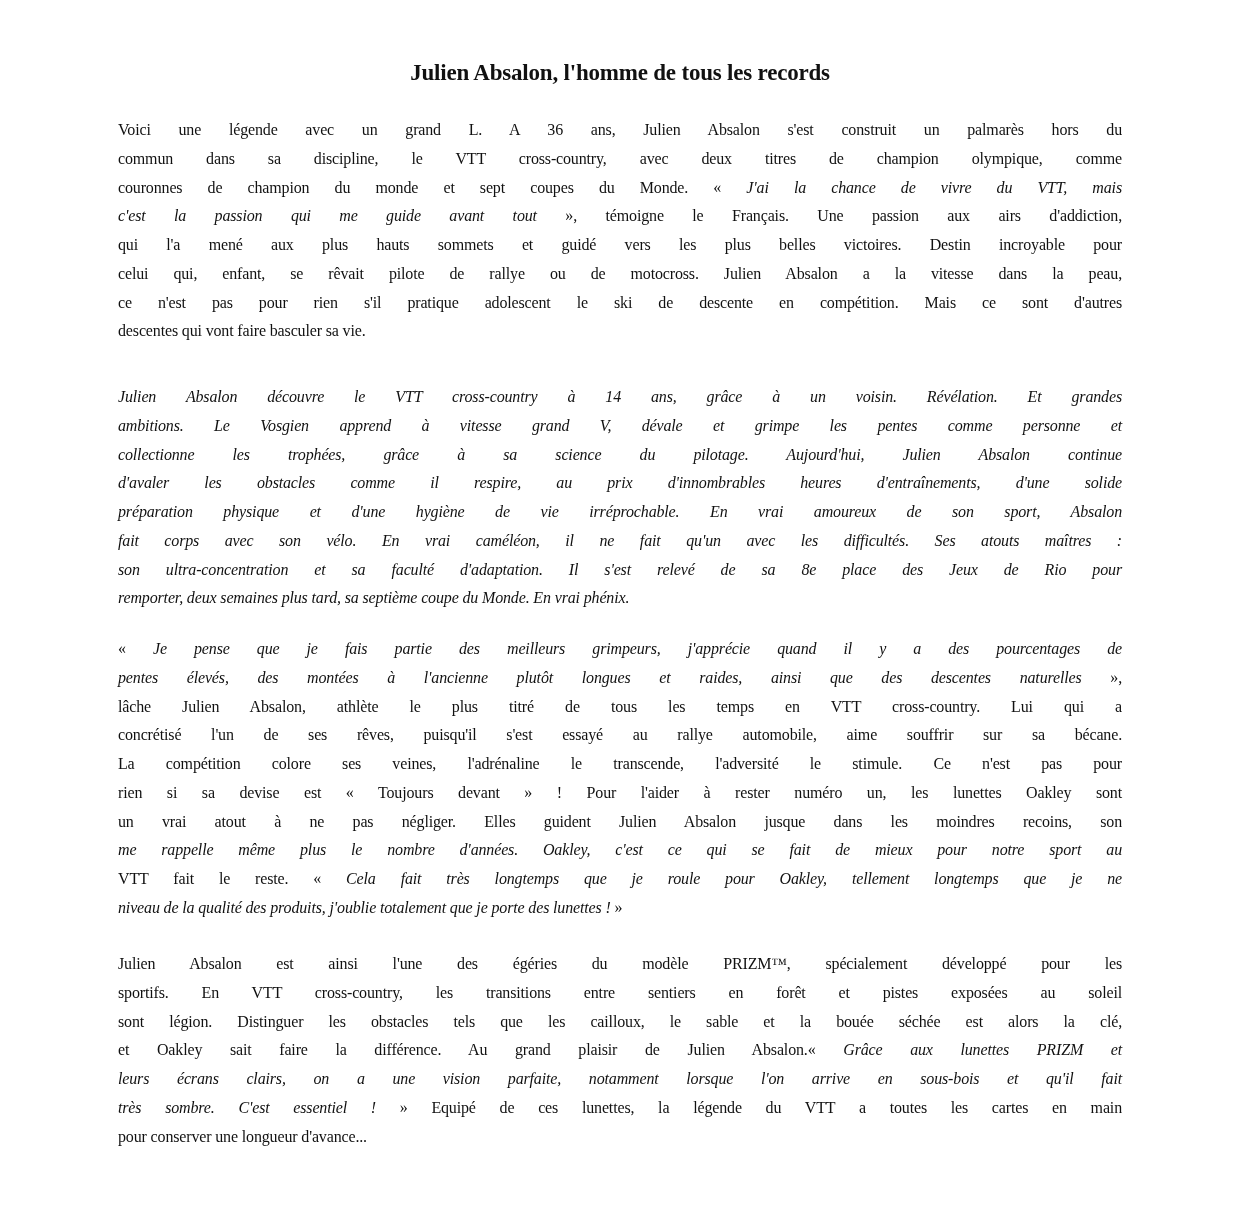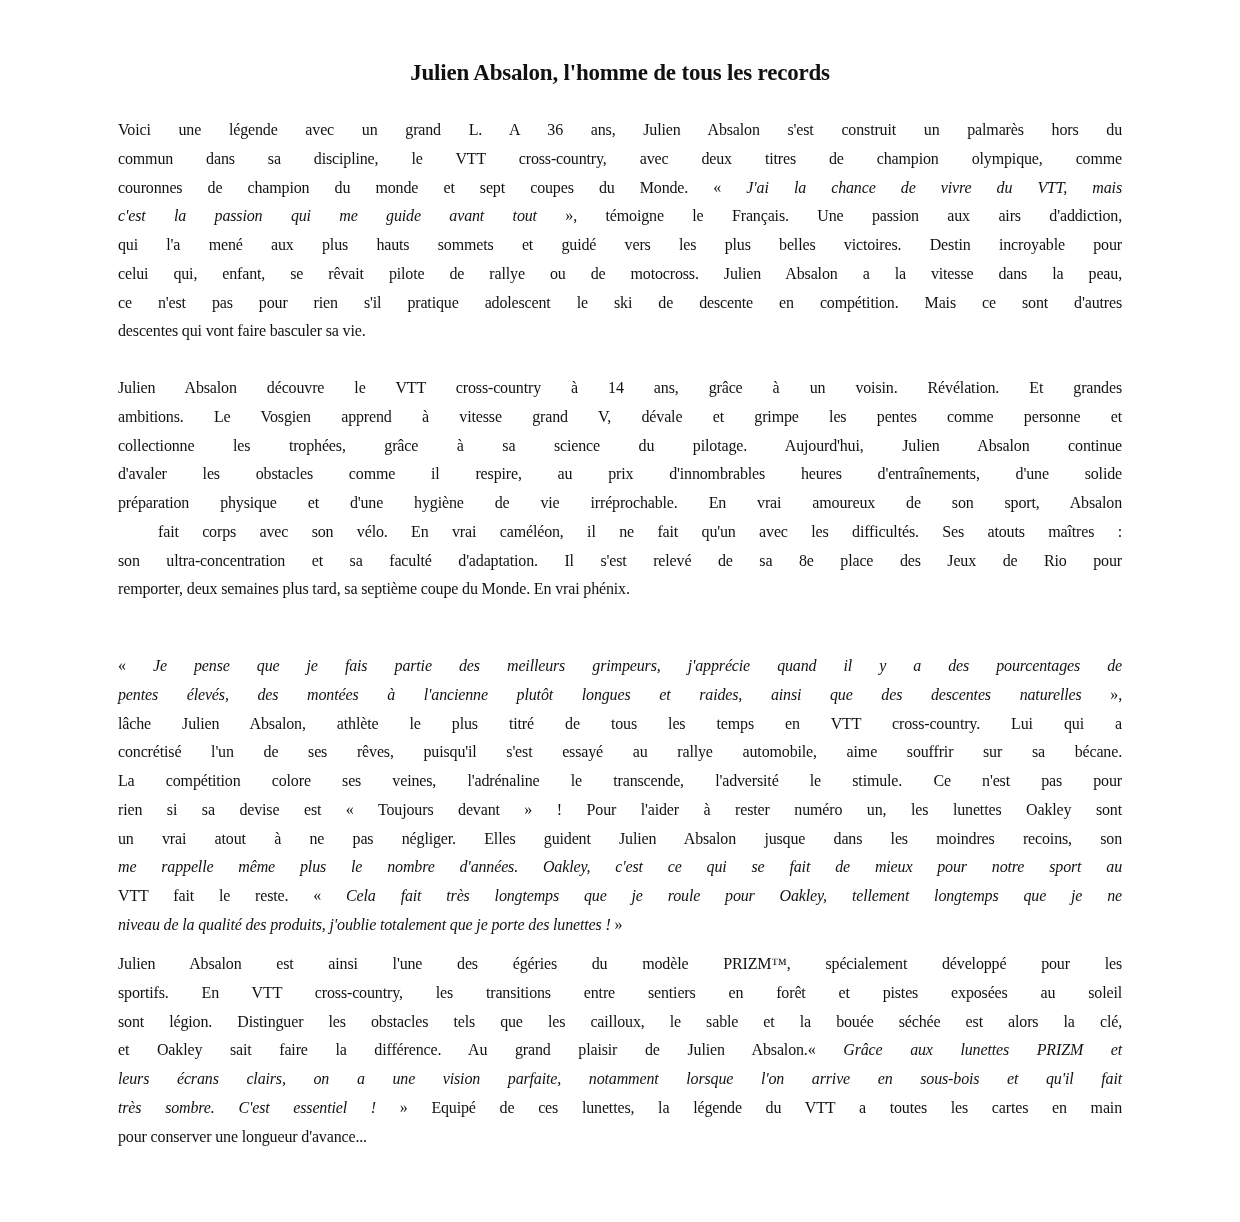--- a/index.html
+++ b/index.html
@@ -48,22 +48,22 @@
       white-space: nowrap;
       height: 28.75px;
       letter-spacing: -0.15px;
     }
     .line.last {
       text-align-last: left;
     }
     .line span { white-space: pre; }
     .it { font-style: italic; }
     .p1 { top: 116px; }
-    .p2 { top: 374px; }
-    .p3 { top: 652px; }
+    .p2 { top: 383px; font-style: italic; }
+    .p3 { top: 635px; }
     .p4 { top: 950px; }
   </style>
 </head>
 <body>
 
 <div class="page">
   <h1 class="title">Julien Absalon, l'homme de tous les records</h1>
 
   <div class="para p1">
       <div class="line" style="display: block; word-spacing: 9.29412px;"><span>Voici une légende avec un grand L. A 36 ans, Julien Absalon s'est construit un palmarès hors du</span></div>
@@ -74,21 +74,21 @@
       <div class="line" style="display: block; word-spacing: 6.77778px;"><span>celui qui, enfant, se rêvait pilote de rallye ou de motocross. Julien Absalon a la vitesse dans la peau,</span></div>
       <div class="line" style="display: block; word-spacing: 6.82353px;"><span>ce n'est pas pour rien s'il pratique adolescent le ski de descente en compétition. Mais ce sont d'autres</span></div>
       <div class="line last"><span>descentes qui vont faire basculer sa vie.</span></div>
     </div>
   <div class="para p2">
       <div class="line" style="display: block; word-spacing: 9.26667px;"><span>Julien Absalon découvre le VTT cross-country à 14 ans, grâce à un voisin. Révélation. Et grandes</span></div>
       <div class="line" style="display: block; word-spacing: 9.73333px;"><span>ambitions. Le Vosgien apprend à vitesse grand V, dévale et grimpe les pentes comme personne et</span></div>
       <div class="line" style="display: block; word-spacing: 14.4167px;"><span>collectionne les trophées, grâce à sa science du pilotage. Aujourd'hui, Julien Absalon continue</span></div>
       <div class="line" style="display: block; word-spacing: 10.5px;"><span>d'avaler les obstacles comme il respire, au prix d'innombrables heures d'entraînements, d'une solide</span></div>
       <div class="line" style="display: block; word-spacing: 8.57143px;"><span>préparation physique et d'une hygiène de vie irréprochable. En vrai amoureux de son sport, Absalon</span></div>
-      <div class="line" style="display: block; word-spacing: 7.66667px; margin-left: 40px;"><span>fait corps avec son vélo. En vrai caméléon, il ne fait qu'un avec les difficultés. Ses atouts maîtres :</span></div>
+      <div class="line" style="display: block; word-spacing: 7.66667px;"><span>fait corps avec son vélo. En vrai caméléon, il ne fait qu'un avec les difficultés. Ses atouts maîtres :</span></div>
       <div class="line" style="display: block; word-spacing: 7.58824px;"><span>son ultra-concentration et sa faculté d'adaptation. Il s'est relevé de sa 8e place des Jeux de Rio pour</span></div>
       <div class="line last"><span>remporter, deux semaines plus tard, sa septième coupe du Monde. En vrai phénix.</span></div>
     </div>
   <div class="para p3">
       <div class="line" style="display: block; word-spacing: 8.35294px;"><span>« </span><span class="it">Je pense que je fais partie des meilleurs grimpeurs, j'apprécie quand il y a des pourcentages de</span></div>
       <div class="line" style="display: block; word-spacing: 7.4px;"><span class="it">pentes élevés, des montées à l'ancienne plutôt longues et raides, ainsi que des descentes naturelles</span><span> »,</span></div>
       <div class="line" style="display: block; word-spacing: 12.4375px;"><span>lâche Julien Absalon, athlète le plus titré de tous les temps en VTT cross-country. Lui qui a</span></div>
       <div class="line" style="display: block; word-spacing: 8.8px;"><span>concrétisé l'un de ses rêves, puisqu'il s'est essayé au rallye automobile, aime souffrir sur sa bécane.</span></div>
       <div class="line" style="display: block; word-spacing: 8.85714px;"><span>La compétition colore ses veines, l'adrénaline le transcende, l'adversité le stimule. Ce n'est pas pour</span></div>
       <div class="line" style="display: block; word-spacing: 7.36842px;"><span>rien si sa devise est « Toujours devant » ! Pour l'aider à rester numéro un, les lunettes Oakley sont</span></div>

